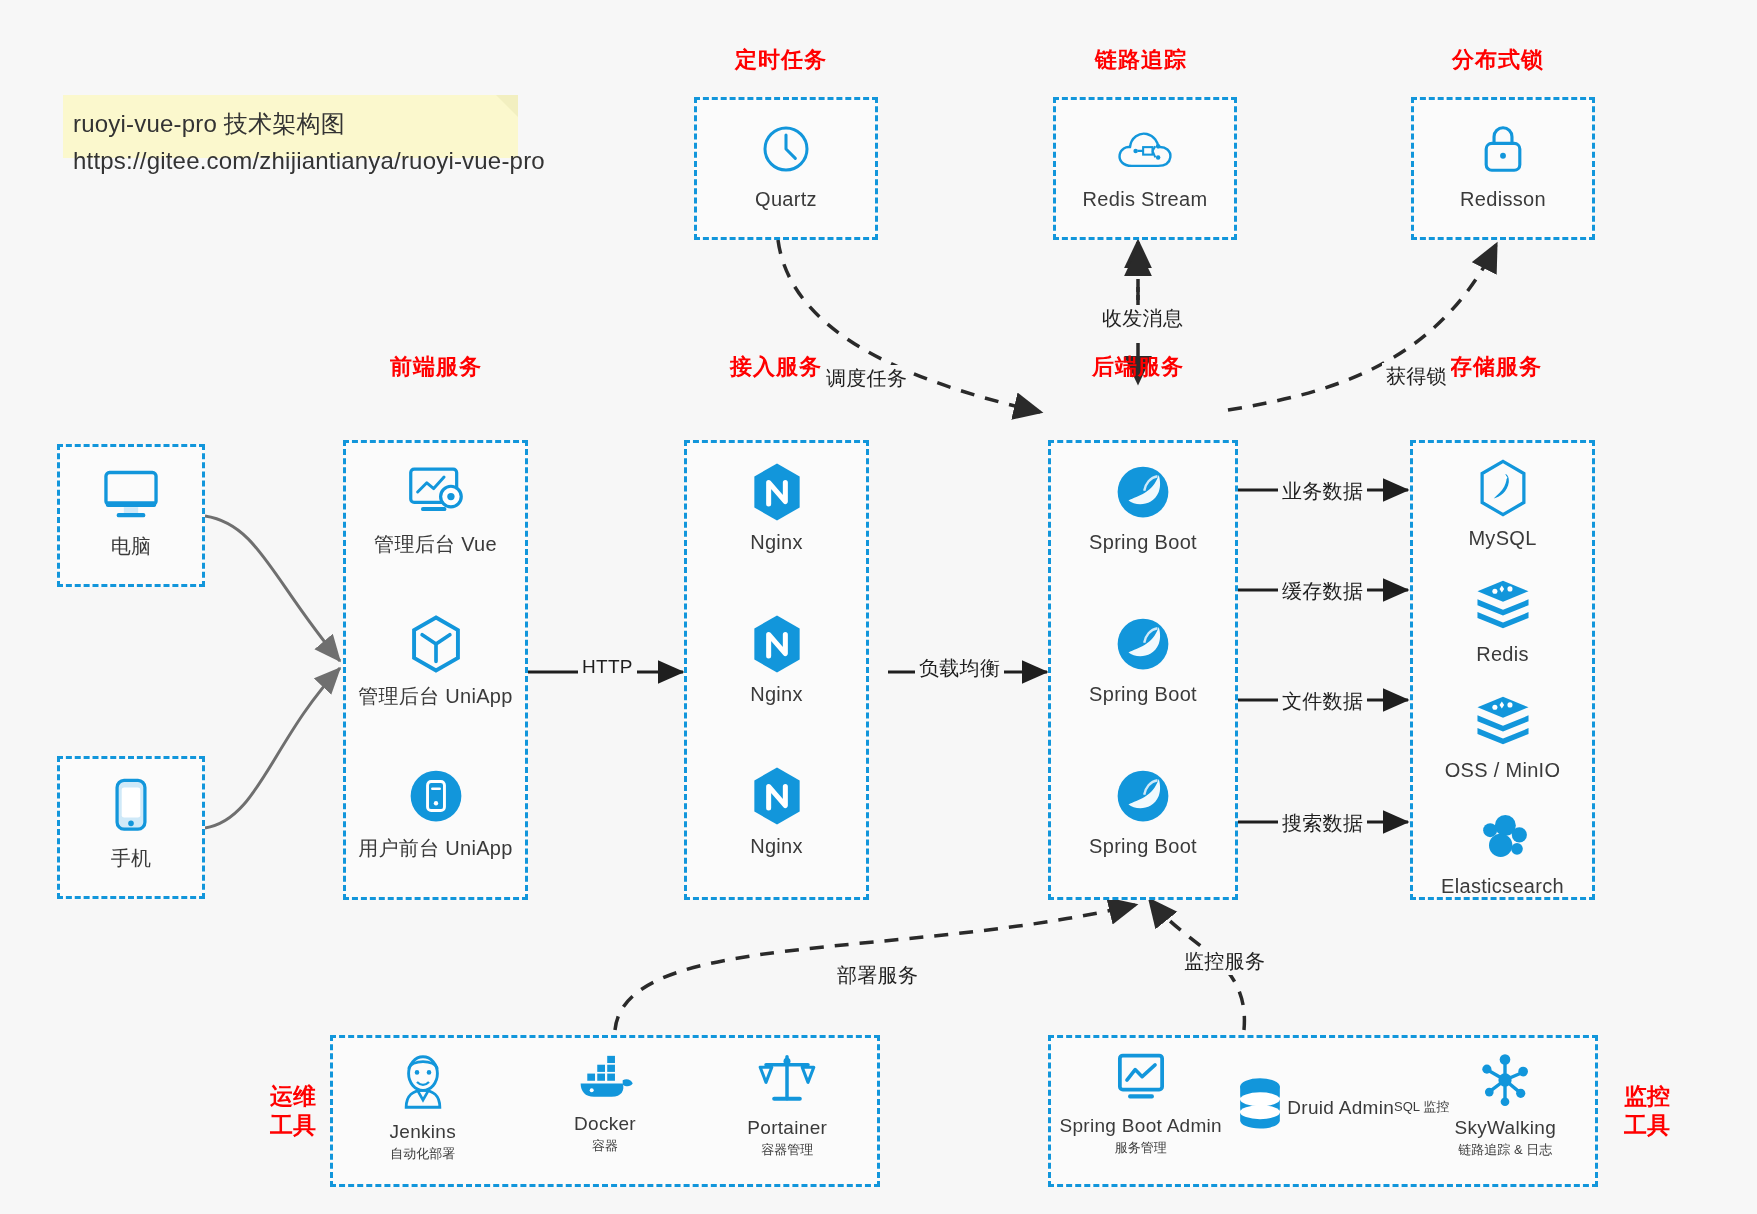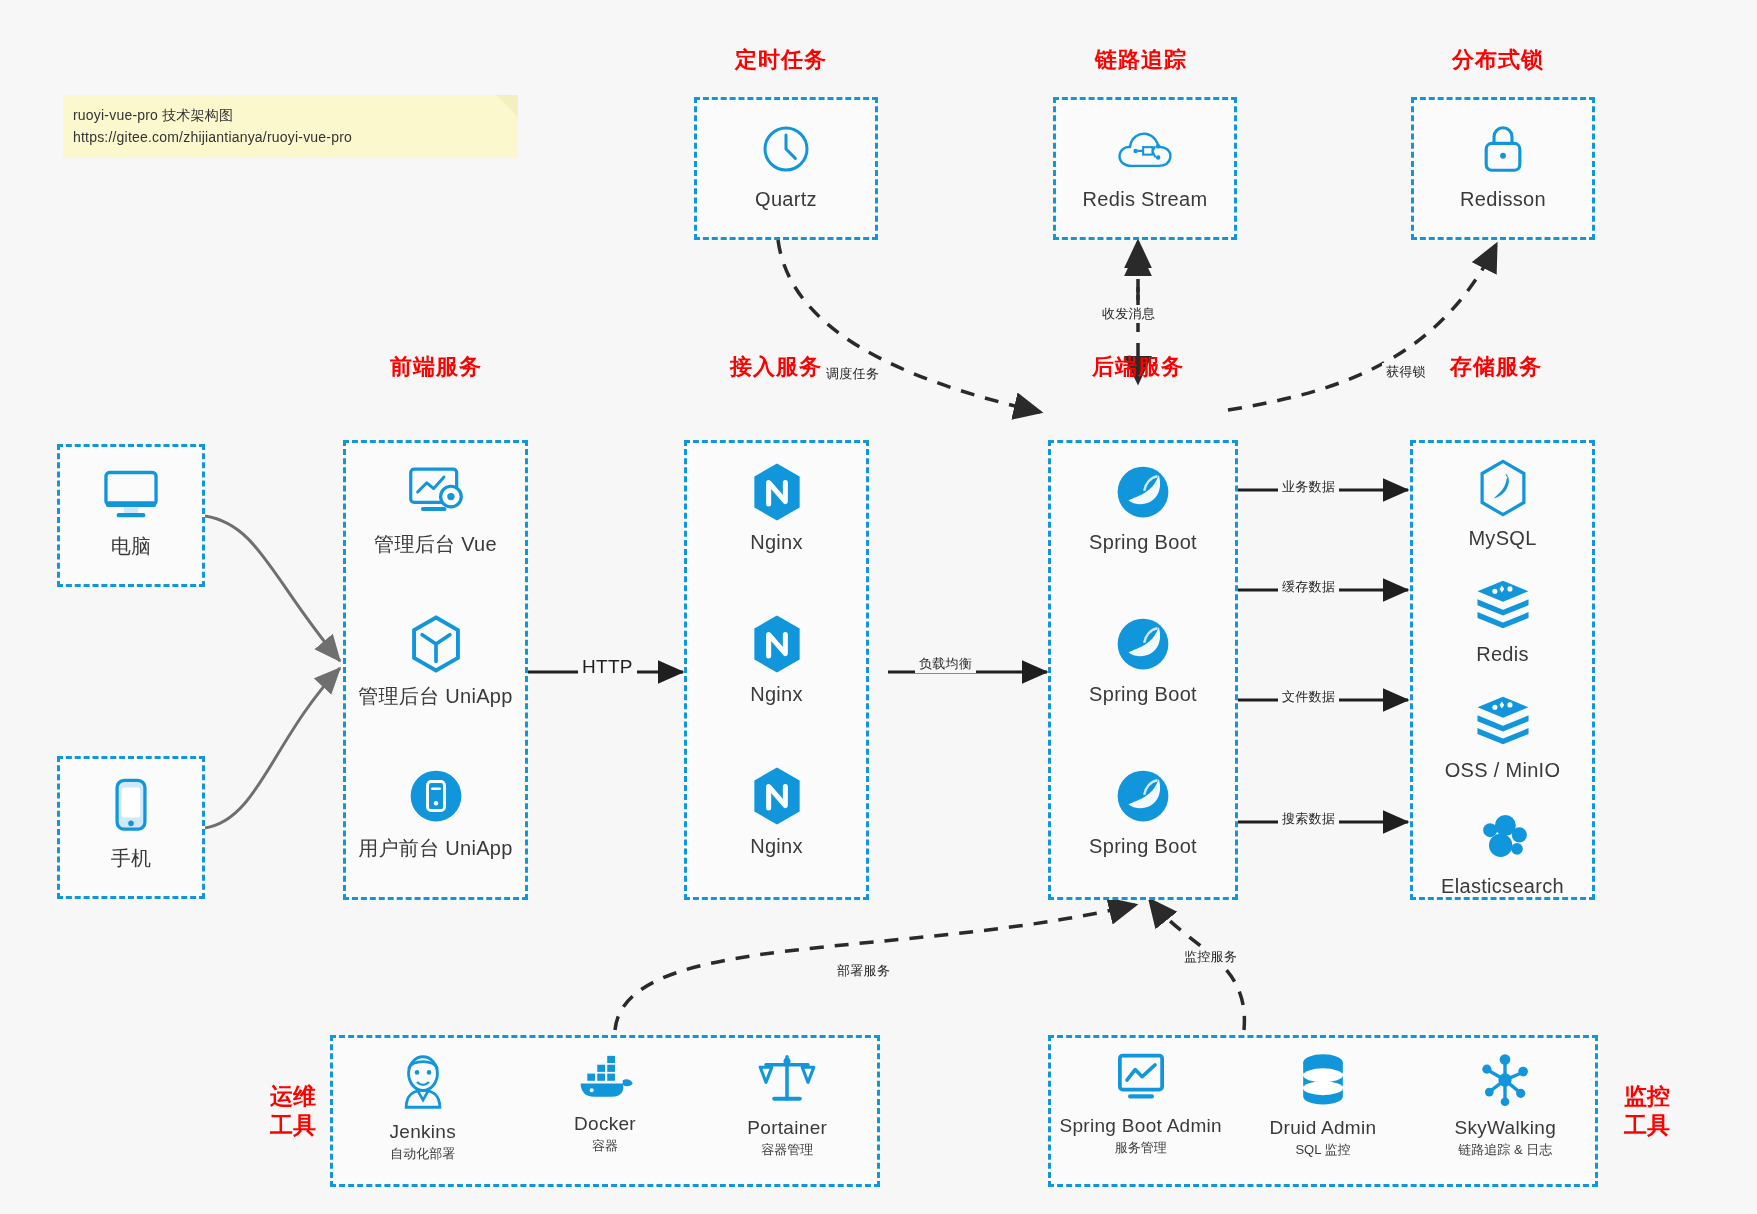--- a/index.html
+++ b/index.html
@@ -11,21 +11,21 @@
     -webkit-font-smoothing:antialiased;
   }
   #canvas{position:absolute;left:0;top:0;width:1757px;height:1214px;}
   #svg-layer{position:absolute;left:0;top:0;width:1757px;height:1214px;pointer-events:none;}
 
   
   .note{
     position:absolute;left:63px;top:95px;width:455px;height:63px;
     background:#fbf8cd;
     box-sizing:border-box;padding:10px 0 0 10px;
-    font-size:14px;color:#333;line-height:1.55;
+    font-size:24px;color:#333;line-height:1.55;
   }
   .note .corner{
     position:absolute;right:0;top:0;width:0;height:0;
     border-top:22px solid #f2efc0;
     border-left:22px solid transparent;
   }
   .note-line{white-space:nowrap;letter-spacing:.2px;}
 
   
   .gtitle{
@@ -54,21 +54,21 @@
   .sub{font-size:13px;color:#3a3a3a;margin-top:2px;white-space:nowrap;}
 
   
   .hrow{position:absolute;display:flex;flex-direction:row;justify-content:space-between;width:100%;}
 
   
   .elabel{
     position:absolute;font-size:19px;color:#1f1f1f;background:#f7f7f7;
     padding:0 4px;white-space:nowrap;letter-spacing:.3px;
   }
-  .elabel.cn{font-size:13px;}
+  .elabel.cn{font-size:20px;}
 
   
   .sidetitle{
     position:absolute;color:#ff0000;font-weight:bold;font-size:23px;
     line-height:1.25;text-align:center;white-space:nowrap;
   }
 </style>
 </head>
 <body>
 
@@ -405,21 +405,21 @@
         <div class="ic">
           <svg width="58" height="54" viewBox="0 0 48 46">
             <rect x="6" y="3" width="36" height="29" rx="2.5" fill="none" stroke="#1296db" stroke-width="3.2"></rect>
             <path d="M12 24 L19 15 L25 21 L36 11" fill="none" stroke="#1296db" stroke-width="3" stroke-linecap="round" stroke-linejoin="round"></path>
             <rect x="13" y="36" width="22" height="3.6" rx="1.6" fill="#1296db"></rect>
           </svg>
         </div>
         <div class="lbl small">Spring Boot Admin</div>
         <div class="sub">服务管理</div>
       </div>
-      <div style="display:flex;flex-direction:column;align-items:center;width:33%;">
+      <div style="display:flex;flex-direction:row;align-items:center;width:33%;">
         <div class="ic">
           <svg width="54" height="56" viewBox="0 0 44 48">
             <ellipse cx="22" cy="9" rx="17" ry="7" fill="#1296db"></ellipse>
             <path d="M5 9 L5 17 C5 21 12 24 22 24 C32 24 39 21 39 17 L39 9" fill="#1296db"></path>
             <path d="M5 20 L5 28 C5 32 12 35 22 35 C32 35 39 32 39 28 L39 20" fill="#1296db"></path>
             <path d="M5 31 L5 38 C5 42 12 45 22 45 C32 45 39 42 39 38 L39 31" fill="#1296db"></path>
             <ellipse cx="22" cy="20" rx="17" ry="6" fill="#ffffff"></ellipse>
             <ellipse cx="22" cy="31" rx="17" ry="6" fill="#ffffff"></ellipse>
           </svg>
         </div>

